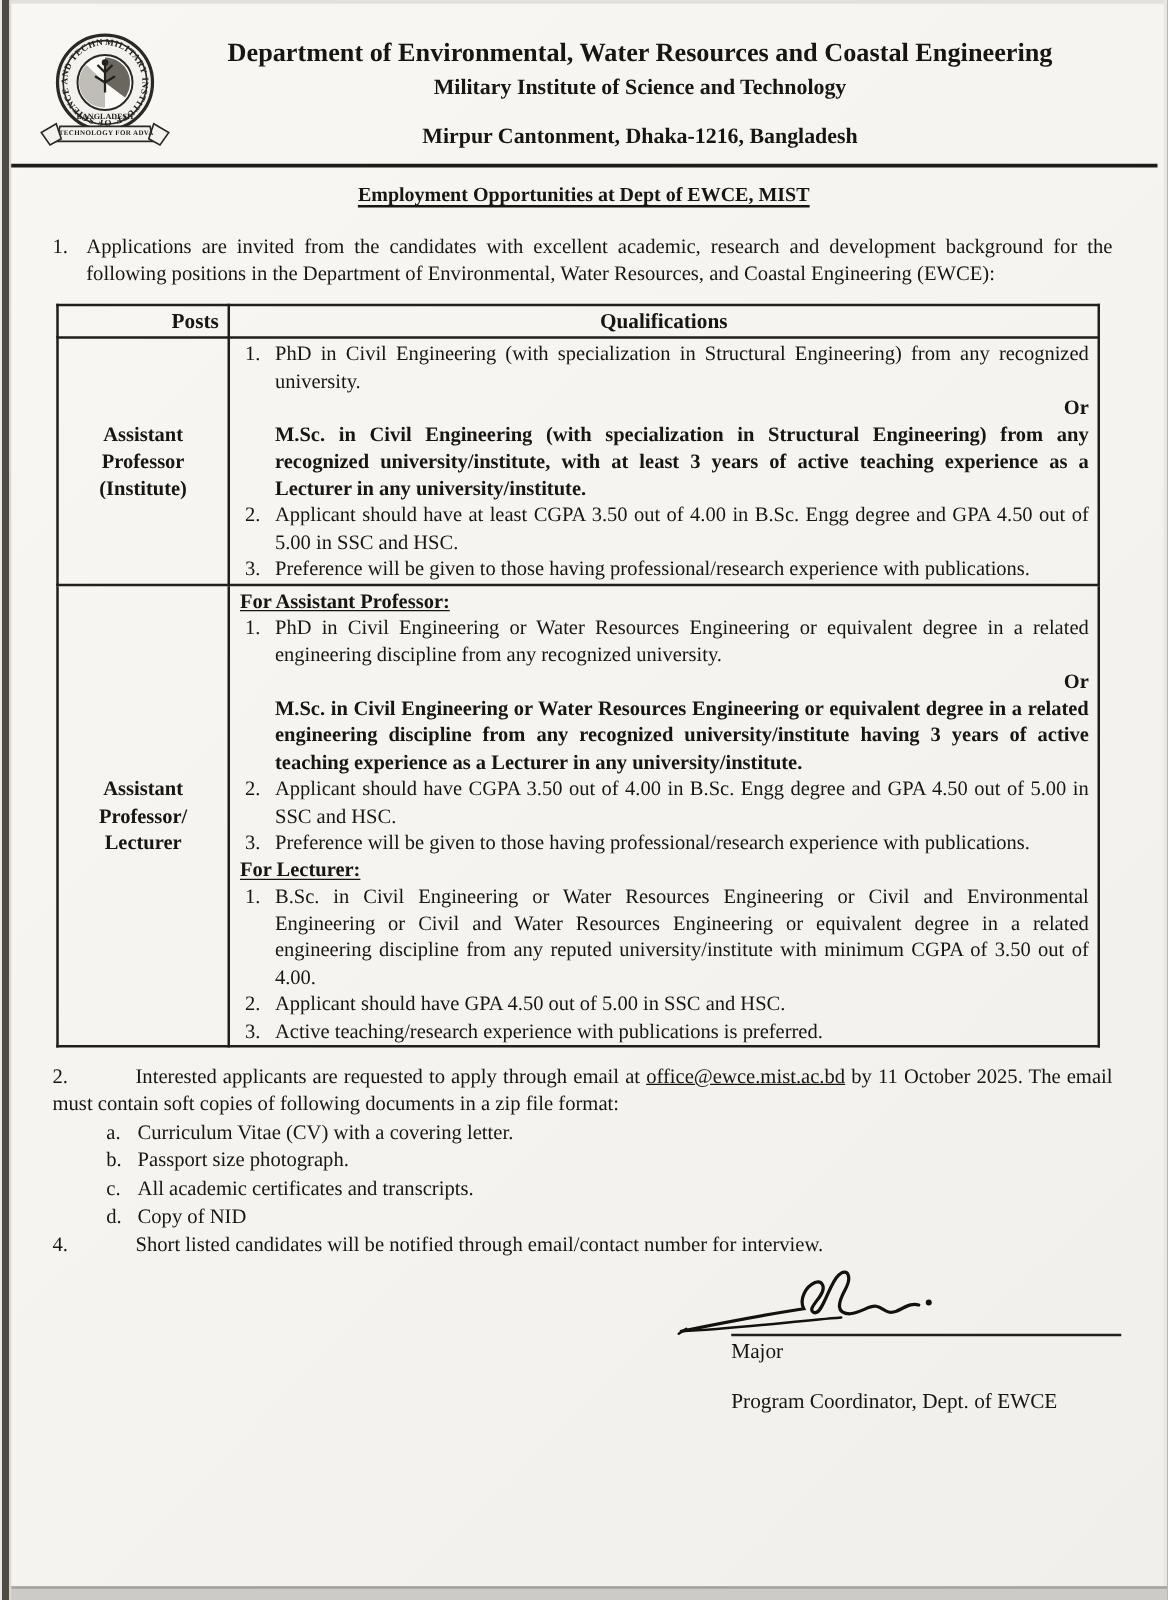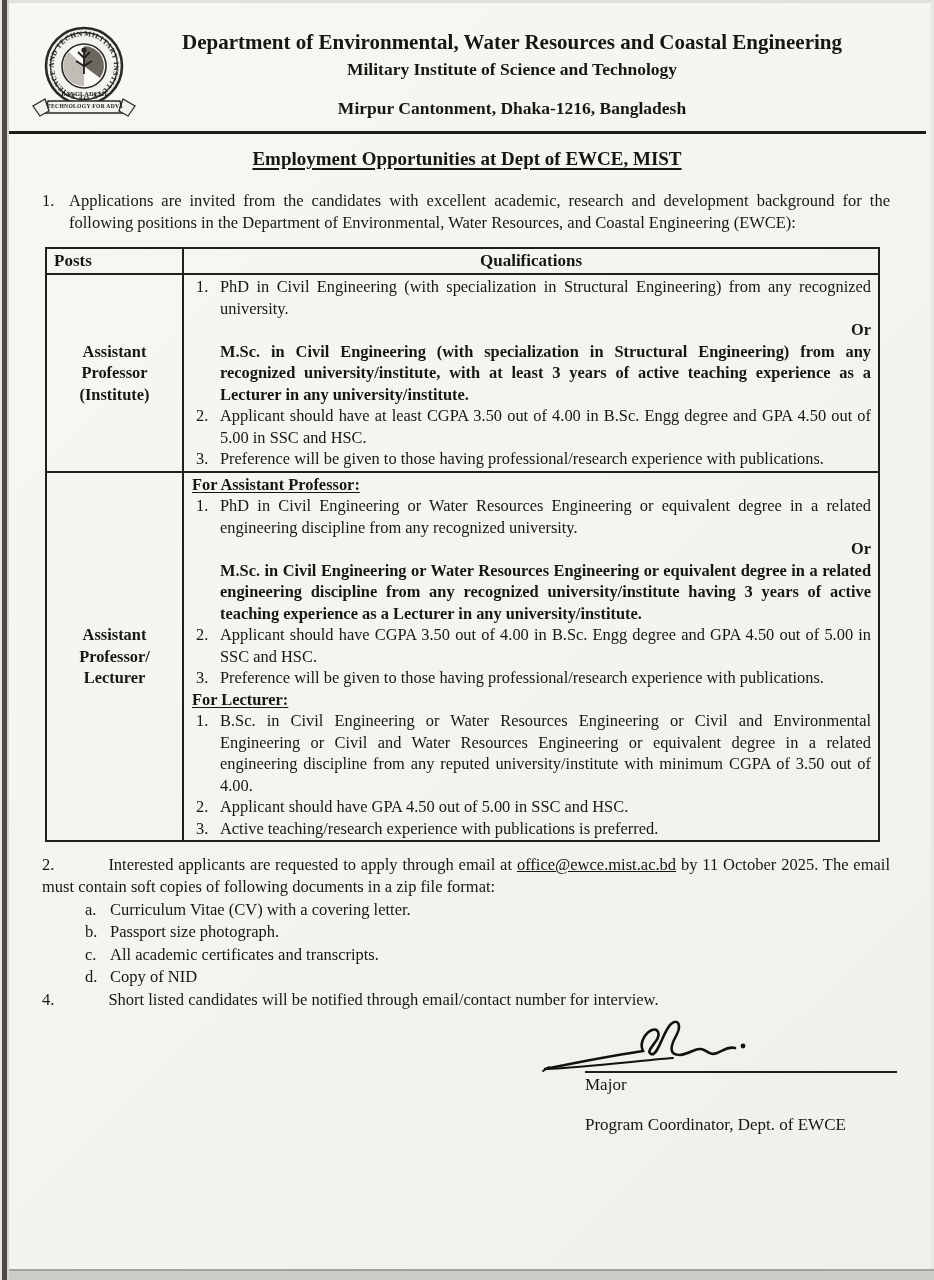--- a/index.html
+++ b/index.html
@@ -22,31 +22,31 @@
 
   .logo-wrap{position:absolute;left:28px;top:24px;width:112px;height:102px;}
 
   .letterhead{margin:30px 40px 0 130px;text-align:center;}
   .lh-dept{font-size:21px;font-weight:bold;}
   .lh-inst{font-size:17.5px;font-weight:bold;margin-top:4px;}
   .lh-addr{font-size:17.5px;font-weight:bold;margin-top:18px;}
 
   .rule{height:3px;background:#1d1c19;margin:12px 8px 0 8px;}
 
-  .doc-title{margin:14px 30px 0 30px;text-align:center;font-size:19px;font-weight:bold;
+  .doc-title{margin:14px 30px 0 30px;text-align:center;font-size:16px;font-weight:bold;
     text-decoration:underline;text-decoration-thickness:2px;text-underline-offset:3px;}
 
   .body-text{font-size:16.5px;line-height:1.34;}
 
   .intro{margin:20px 44px 0 42px;text-align:justify;position:relative;padding-left:27px;}
   .intro .num{position:absolute;left:0;}
 
   table.qual{border-collapse:collapse;margin:13px 0 0 45px;width:835px;font-size:16.4px;line-height:1.31;}
   table.qual th,table.qual td{border:2px solid #211f1c;padding:1px 7px;}
-  th.posts-h{width:121px;text-align:left;font-size:17px;}
+  th.posts-h{width:121px;text-align:right;font-size:17px;}
   th.qual-h{text-align:center;font-size:17px;}
   td.post-cell{text-align:center;font-weight:bold;vertical-align:middle;padding:2px 8px;}
   td.qual-cell{vertical-align:top;padding:2px 9px 3px 6px;}
   .qitem{position:relative;padding-left:29px;text-align:justify;}
   .qitem .qnum{position:absolute;left:5px;}
   .qalt{padding-left:29px;text-align:justify;font-weight:bold;}
   .or-line{text-align:right;font-weight:bold;}
   .sec-title{font-weight:bold;text-decoration:underline;text-underline-offset:2px;padding-left:1px;}
 
   .apply{margin:12px 44px 0 42px;text-align:justify;}

